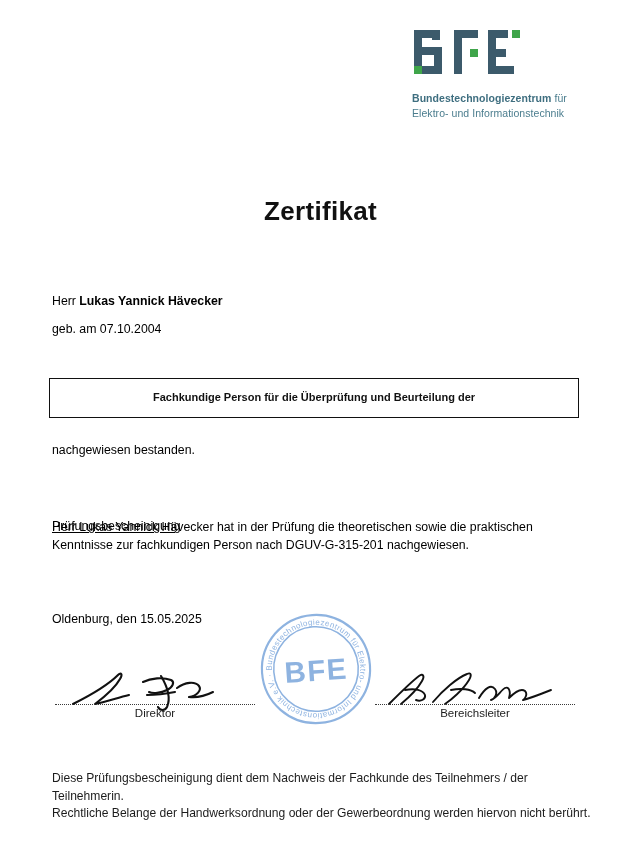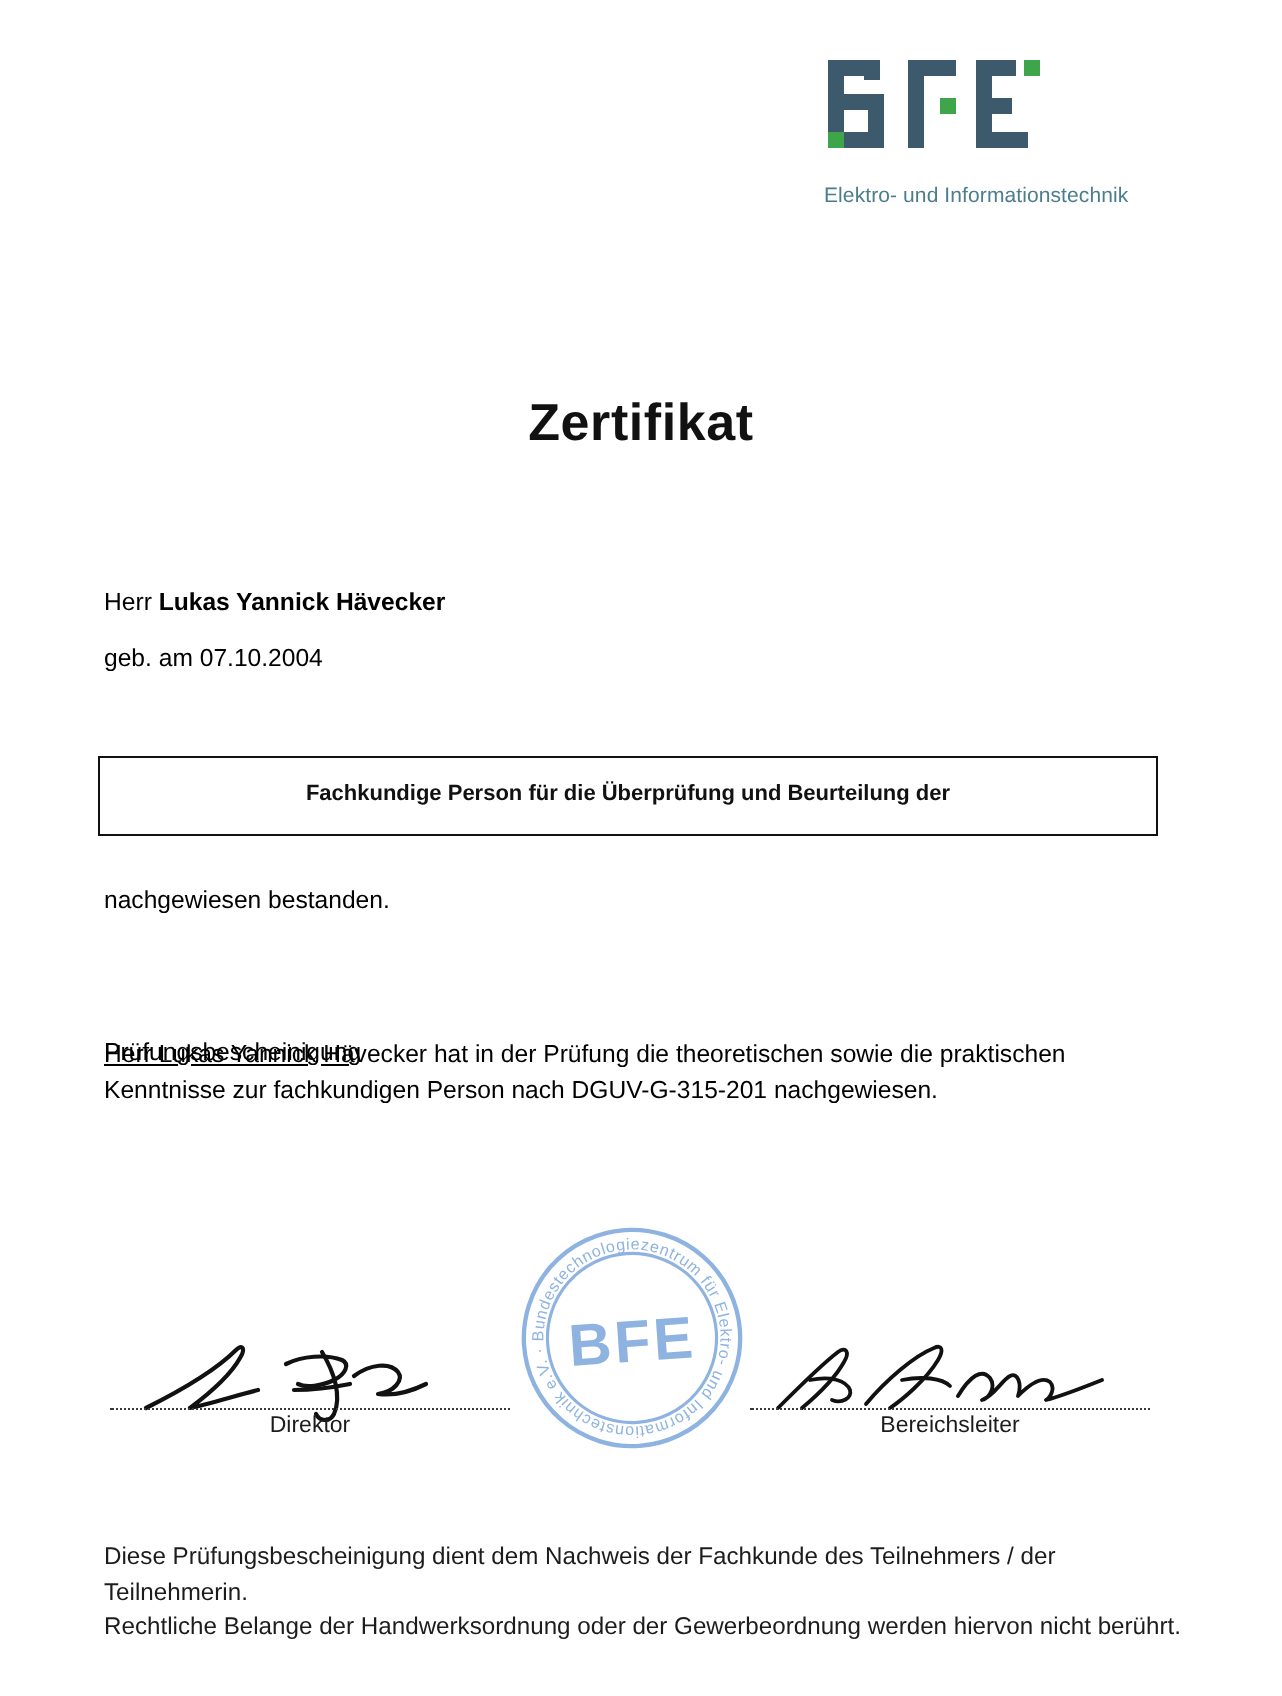--- a/index.html
+++ b/index.html
@@ -174,20 +174,23 @@
       <rect x="42" y="2" width="24" height="8" fill="#3c5a6b"></rect>
       <rect x="58" y="21" width="8" height="8" fill="#3fa54a"></rect>
 
       <rect x="76" y="2" width="8" height="44" fill="#3c5a6b"></rect>
       <rect x="76" y="2" width="20" height="8" fill="#3c5a6b"></rect>
       <rect x="76" y="21" width="18" height="8" fill="#3c5a6b"></rect>
       <rect x="76" y="38" width="26" height="8" fill="#3c5a6b"></rect>
       <rect x="100" y="2" width="8" height="8" fill="#3fa54a"></rect>
     </svg>
     <div class="logo-sub">
+      <div>
+        <span class="strong">Bundestechnologiezentrum</span><span> für</span>
+      </div>
       <div>Elektro- und Informationstechnik</div>
     </div>
   </div>
 
   <div class="doc-title">Zertifikat</div>
 
   <div class="body-line recipient">
     <span>Herr </span><span class="bold">Lukas Yannick Hävecker</span>
   </div>
 
@@ -197,20 +200,21 @@
   <div class="qual-box">
     <div>Fachkundige Person für die Überprüfung und Beurteilung der</div>
   </div>
 
   <div class="body-line passed">nachgewiesen bestanden.</div>
 
   <div class="body-line section-head underline-head">Prüfungsbescheinigung</div>
 
   <div class="body-line exam-para">Herr Lukas Yannick Hävecker hat in der Prüfung die theoretischen sowie die praktischen Kenntnisse zur fachkundigen Person nach DGUV-G-315-201 nachgewiesen.</div>
 
+  <div class="body-line place-date">Oldenburg, den 15.05.2025</div>
 
   <svg class="stamp" viewBox="0 0 120 120" aria-hidden="true">
     <defs>
       <path id="ringpath" d="M 60,60 m -45,0 a 45,45 0 1,1 90,0 a 45,45 0 1,1 -90,0"></path>
     </defs>
     <circle cx="60" cy="60" r="55" fill="none" stroke="#6f9ed8" stroke-width="2.2"></circle>
     <circle cx="60" cy="60" r="43" fill="none" stroke="#6f9ed8" stroke-width="1.6"></circle>
     <text font-family="'Liberation Sans', sans-serif" font-size="8.2" fill="#6f9ed8" letter-spacing="0.4">
       <textPath href="#ringpath" startOffset="50%" text-anchor="middle">Bundestechnologiezentrum für Elektro- und Informationstechnik e.V. ·</textPath>
     </text>

